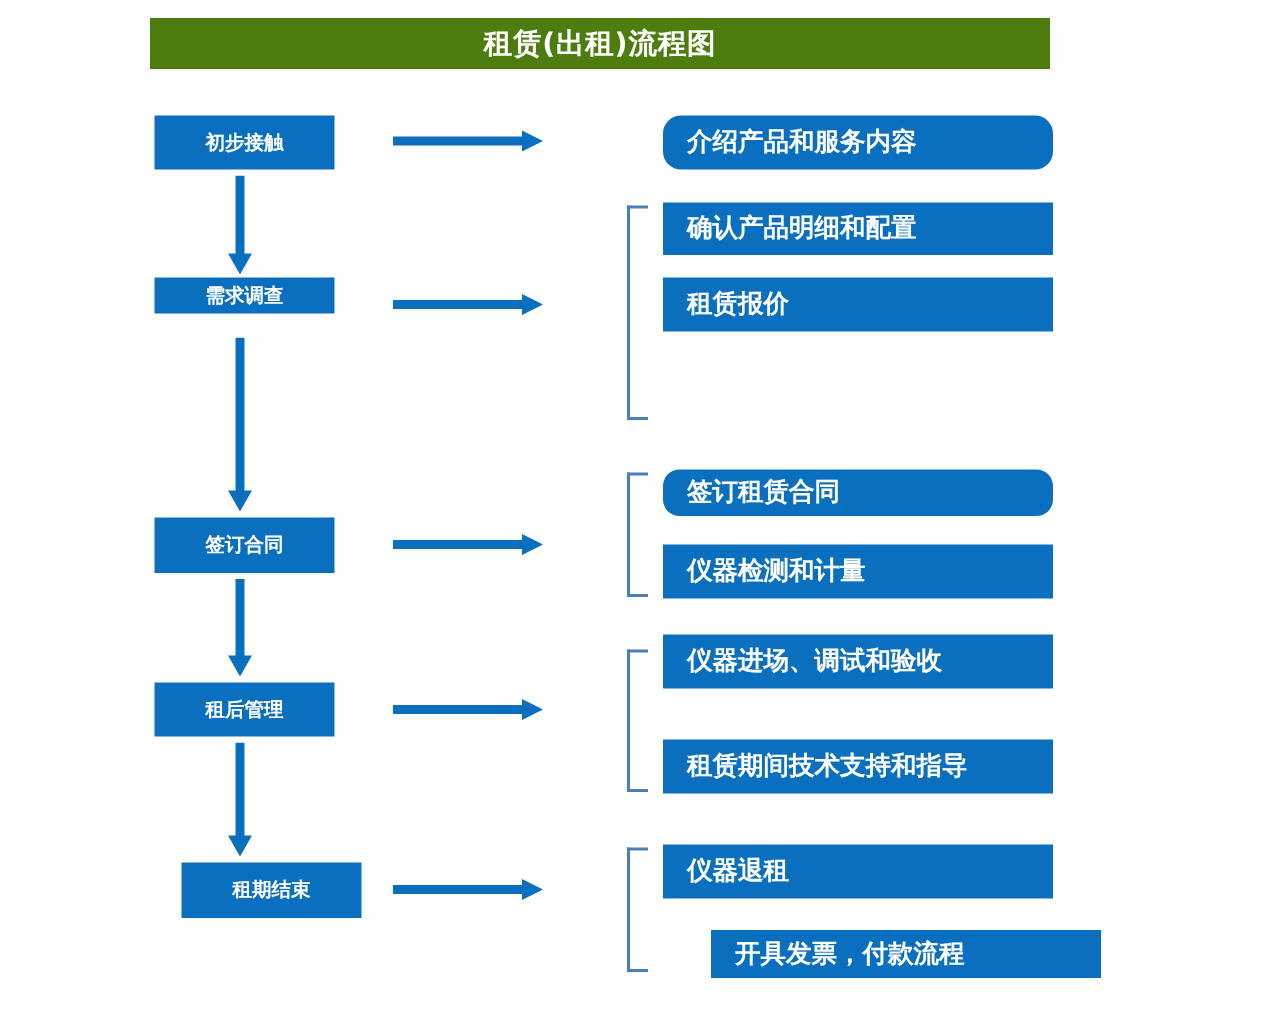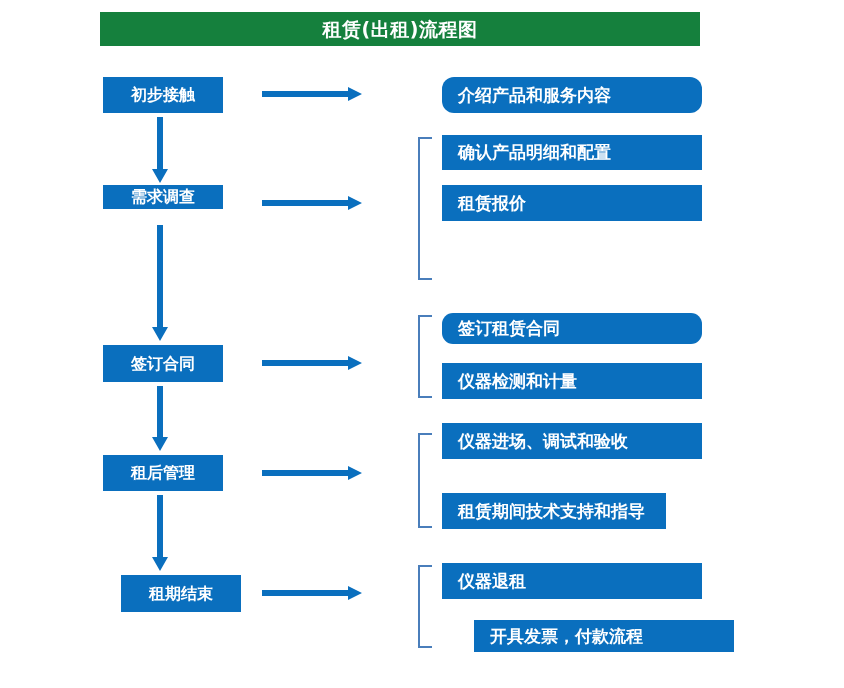--- a/index.html
+++ b/index.html
@@ -18,21 +18,21 @@
     overflow: hidden;
   }
 
   
   .title-bar {
     position: absolute;
     left: 100px;
     top: 12px;
     width: 600px;
     height: 34px;
-    background: #15803d;
+    background: #4d7c0f;
     display: flex;
     align-items: center;
     justify-content: center;
   }
   .title-bar .title-text {
     color: #ffffff;
     font-size: 19px;
     font-weight: bold;
     letter-spacing: 0.5px;
     line-height: 1;
@@ -52,21 +52,21 @@
     font-weight: bold;
     line-height: 1;
     white-space: nowrap;
   }
 
   
   .box.stage {
     justify-content: center;
   }
   .box.stage .box-text {
-    font-size: 16px;
+    font-size: 13px;
   }
 
   
   .box.detail {
     justify-content: flex-start;
     padding-left: 16px;
   }
   .box.detail .box-text {
     font-size: 17px;
   }
@@ -205,21 +205,21 @@
   </div>
 
   <div class="box detail" style="left:442px; top:363px; width:260px; height:36px;">
     <span class="box-text">仪器检测和计量</span>
   </div>
 
   <div class="box detail" style="left:442px; top:423px; width:260px; height:36px;">
     <span class="box-text">仪器进场、调试和验收</span>
   </div>
 
-  <div class="box detail" style="left:442px; top:493px; width:224px; height:36px;">
+  <div class="box detail" style="left:442px; top:493px; width:260px; height:36px;">
     <span class="box-text">租赁期间技术支持和指导</span>
   </div>
 
   <div class="box detail" style="left:442px; top:563px; width:260px; height:36px;">
     <span class="box-text">仪器退租</span>
   </div>
 
   <div class="box detail" style="left:442px; top:620px; width:260px; height:32px;margin-left:32px;">
     <span class="box-text">开具发票，付款流程</span>
   </div>

